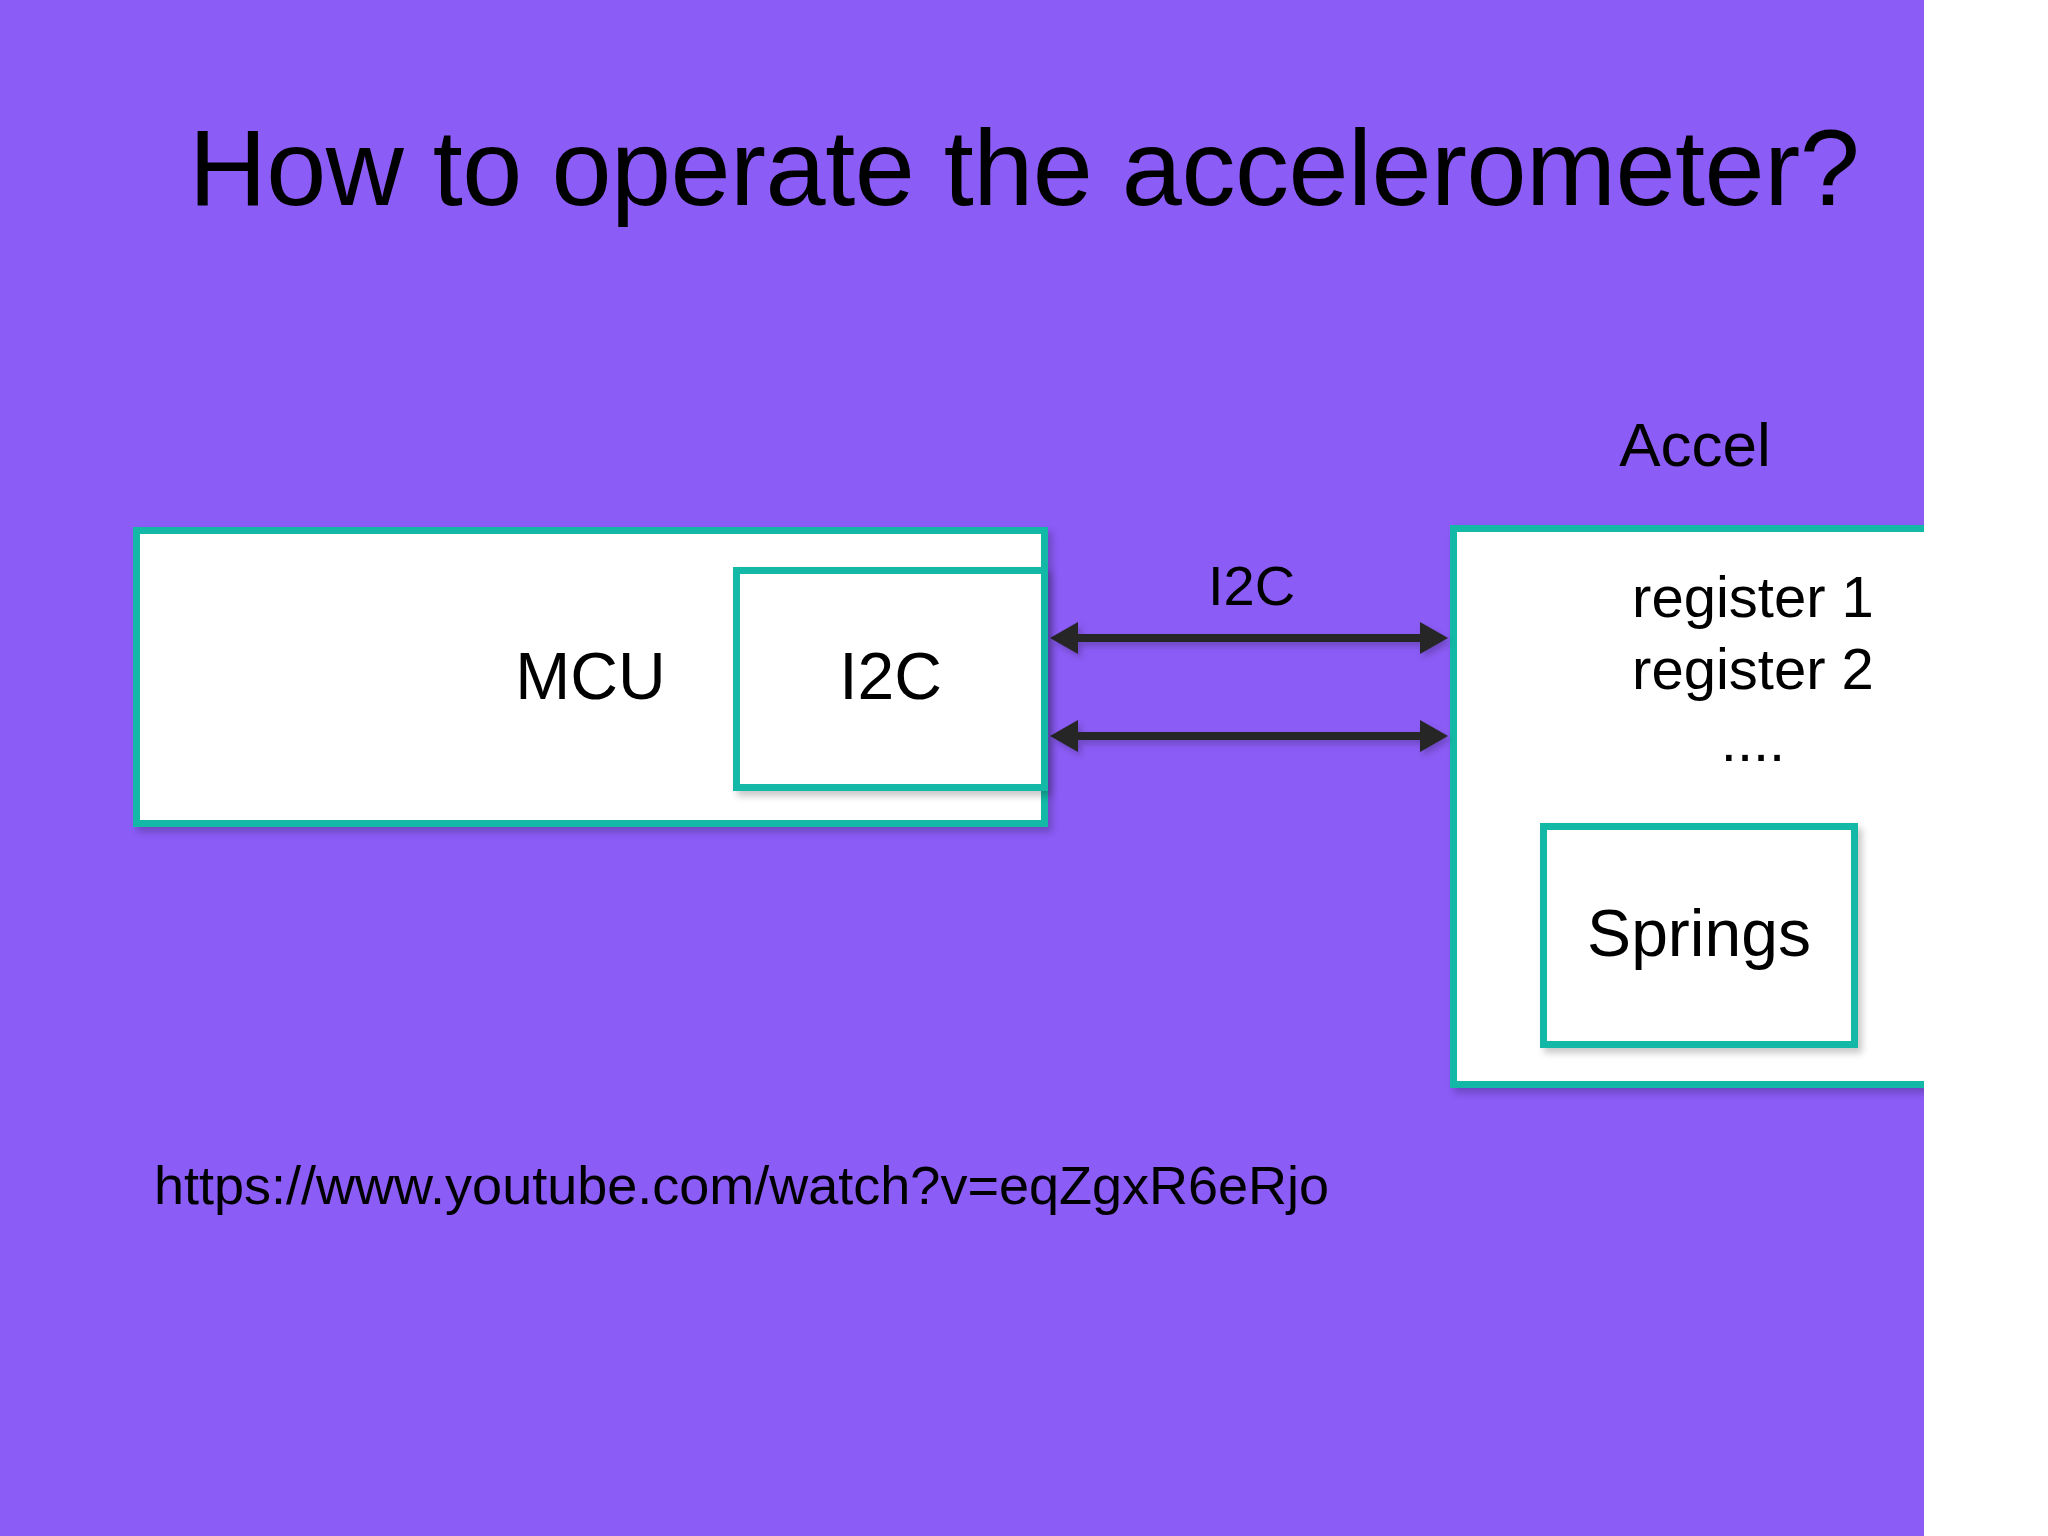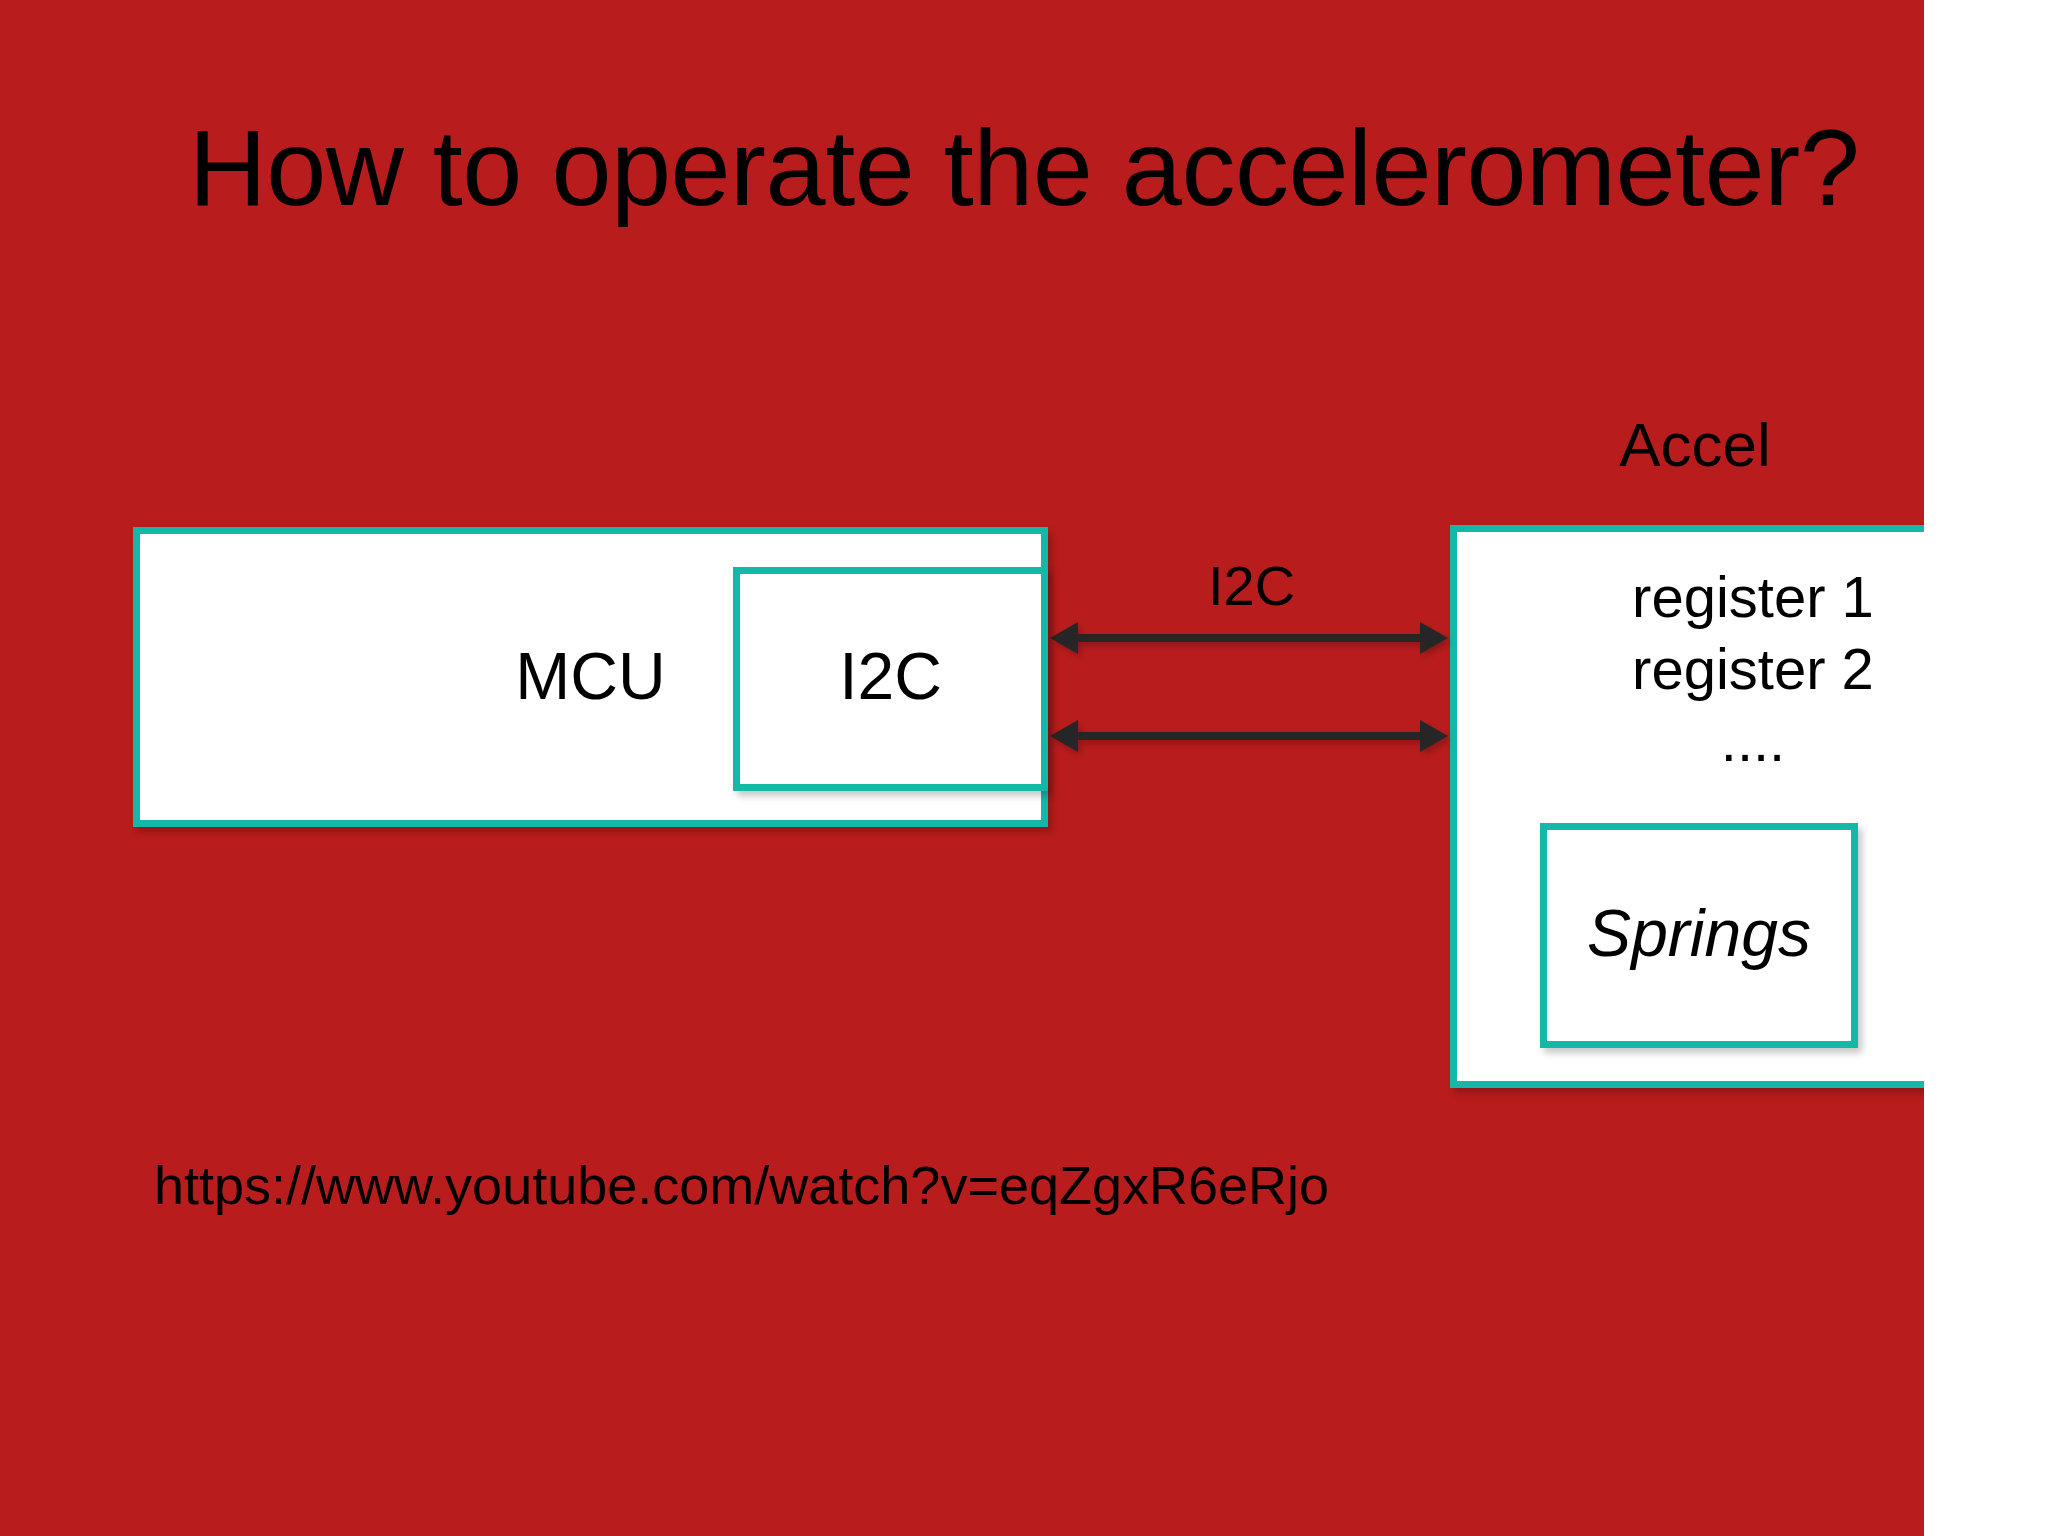--- a/index.html
+++ b/index.html
@@ -8,21 +8,21 @@
     background: #ffffff;
   }
   body {
     font-family: "Liberation Sans", "DejaVu Sans", sans-serif;
     color: #000000;
   }
   #slide {
     position: relative;
     width: 1924px;
     height: 1536px;
-    background: #b91c1c;
+    background: #8b5cf6;
     overflow: hidden;
   }
 
   
   #slide-title {
     position: absolute;
     left: 0;
     top: 104px;
     width: 2048px;
     text-align: center;
@@ -53,21 +53,21 @@
     left: 0;
     width: 100%;
     text-align: center;
     font-size: 66px;
     line-height: 1;
     color: #000000;
     white-space: nowrap;
   }
   #mcu-label     { top: 50%; transform: translateY(-52%); }
   #i2c-box-label { top: 50%; transform: translateY(-54%); }
-  #springs-label { top: 50%; transform: translateY(-54%); font-style: italic; }
+  #springs-label { top: 50%; transform: translateY(-54%); }
 
   
   #accel-caption {
     position: absolute;
     left: 1450px;
     top: 414px;
     width: 490px;
     text-align: center;
     font-size: 62px;
     line-height: 1;

